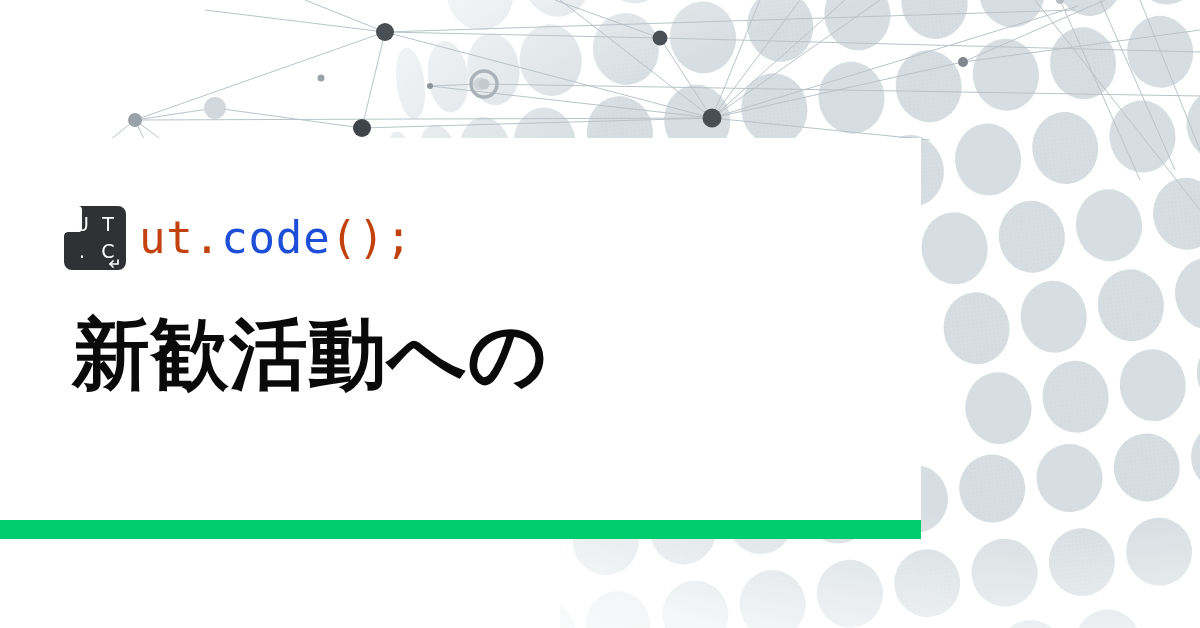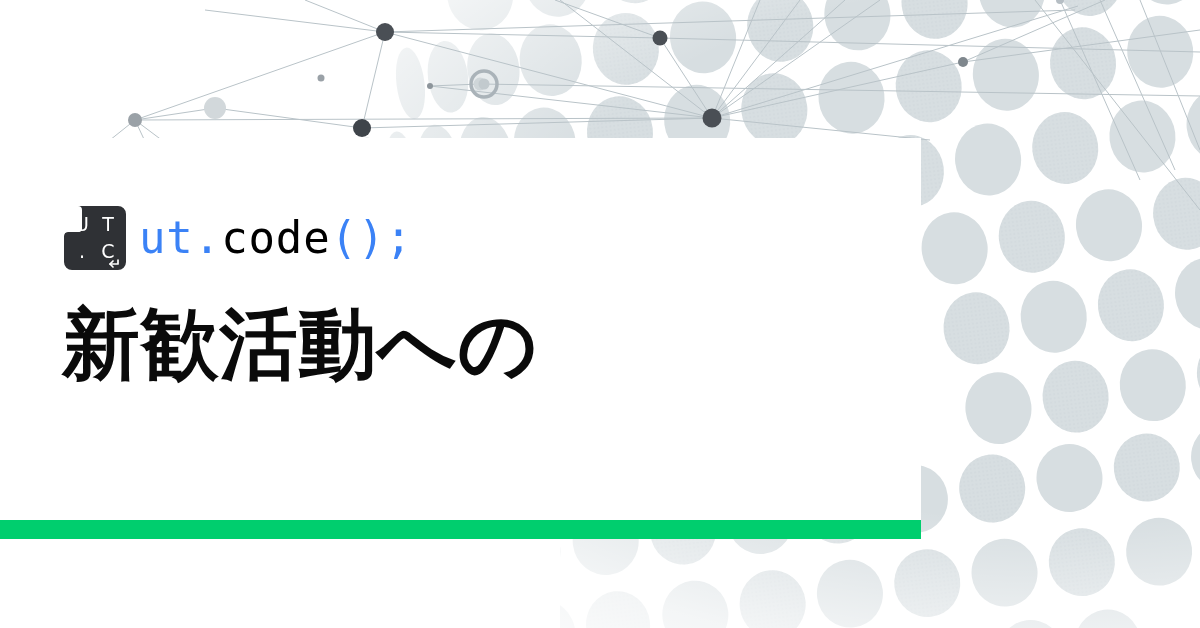--- a/index.html
+++ b/index.html
@@ -93,36 +93,36 @@
 
   #wordmark {
     font-family: "DejaVu Sans Mono", "Liberation Mono", monospace;
     font-size: 44px;
     line-height: 1;
     letter-spacing: 0.02em;
     white-space: pre;
     color: #5c6268;
     font-weight: 400;
   }
-  #wordmark .tok-green { color: #000000; }
-  #wordmark .tok-gray  { color: #3b82f6; }
+  #wordmark .tok-green { color: #1d4ed8; }
+  #wordmark .tok-gray  { color: #c2410c; }
 
   
   #headline {
     position: absolute;
     left: 60px;
     top: 158px;
     color: #0a0a0a;
     font-family: "DejaVu Sans", "Liberation Sans", sans-serif;
     font-weight: 700;
     font-size: 78px;
     line-height: 1.18;
     letter-spacing: 0.01em;
     white-space: pre;
-    margin: 2px;
+    margin: 12px;
   }
   #headline .hl-line { display: block; }
 </style>
 </head>
 <body>
 
 <div id="ogp-card">
 
   <svg class="bg-layer" viewBox="0 0 1200 628" xmlns="http://www.w3.org/2000/svg" aria-hidden="true">
     <defs>

